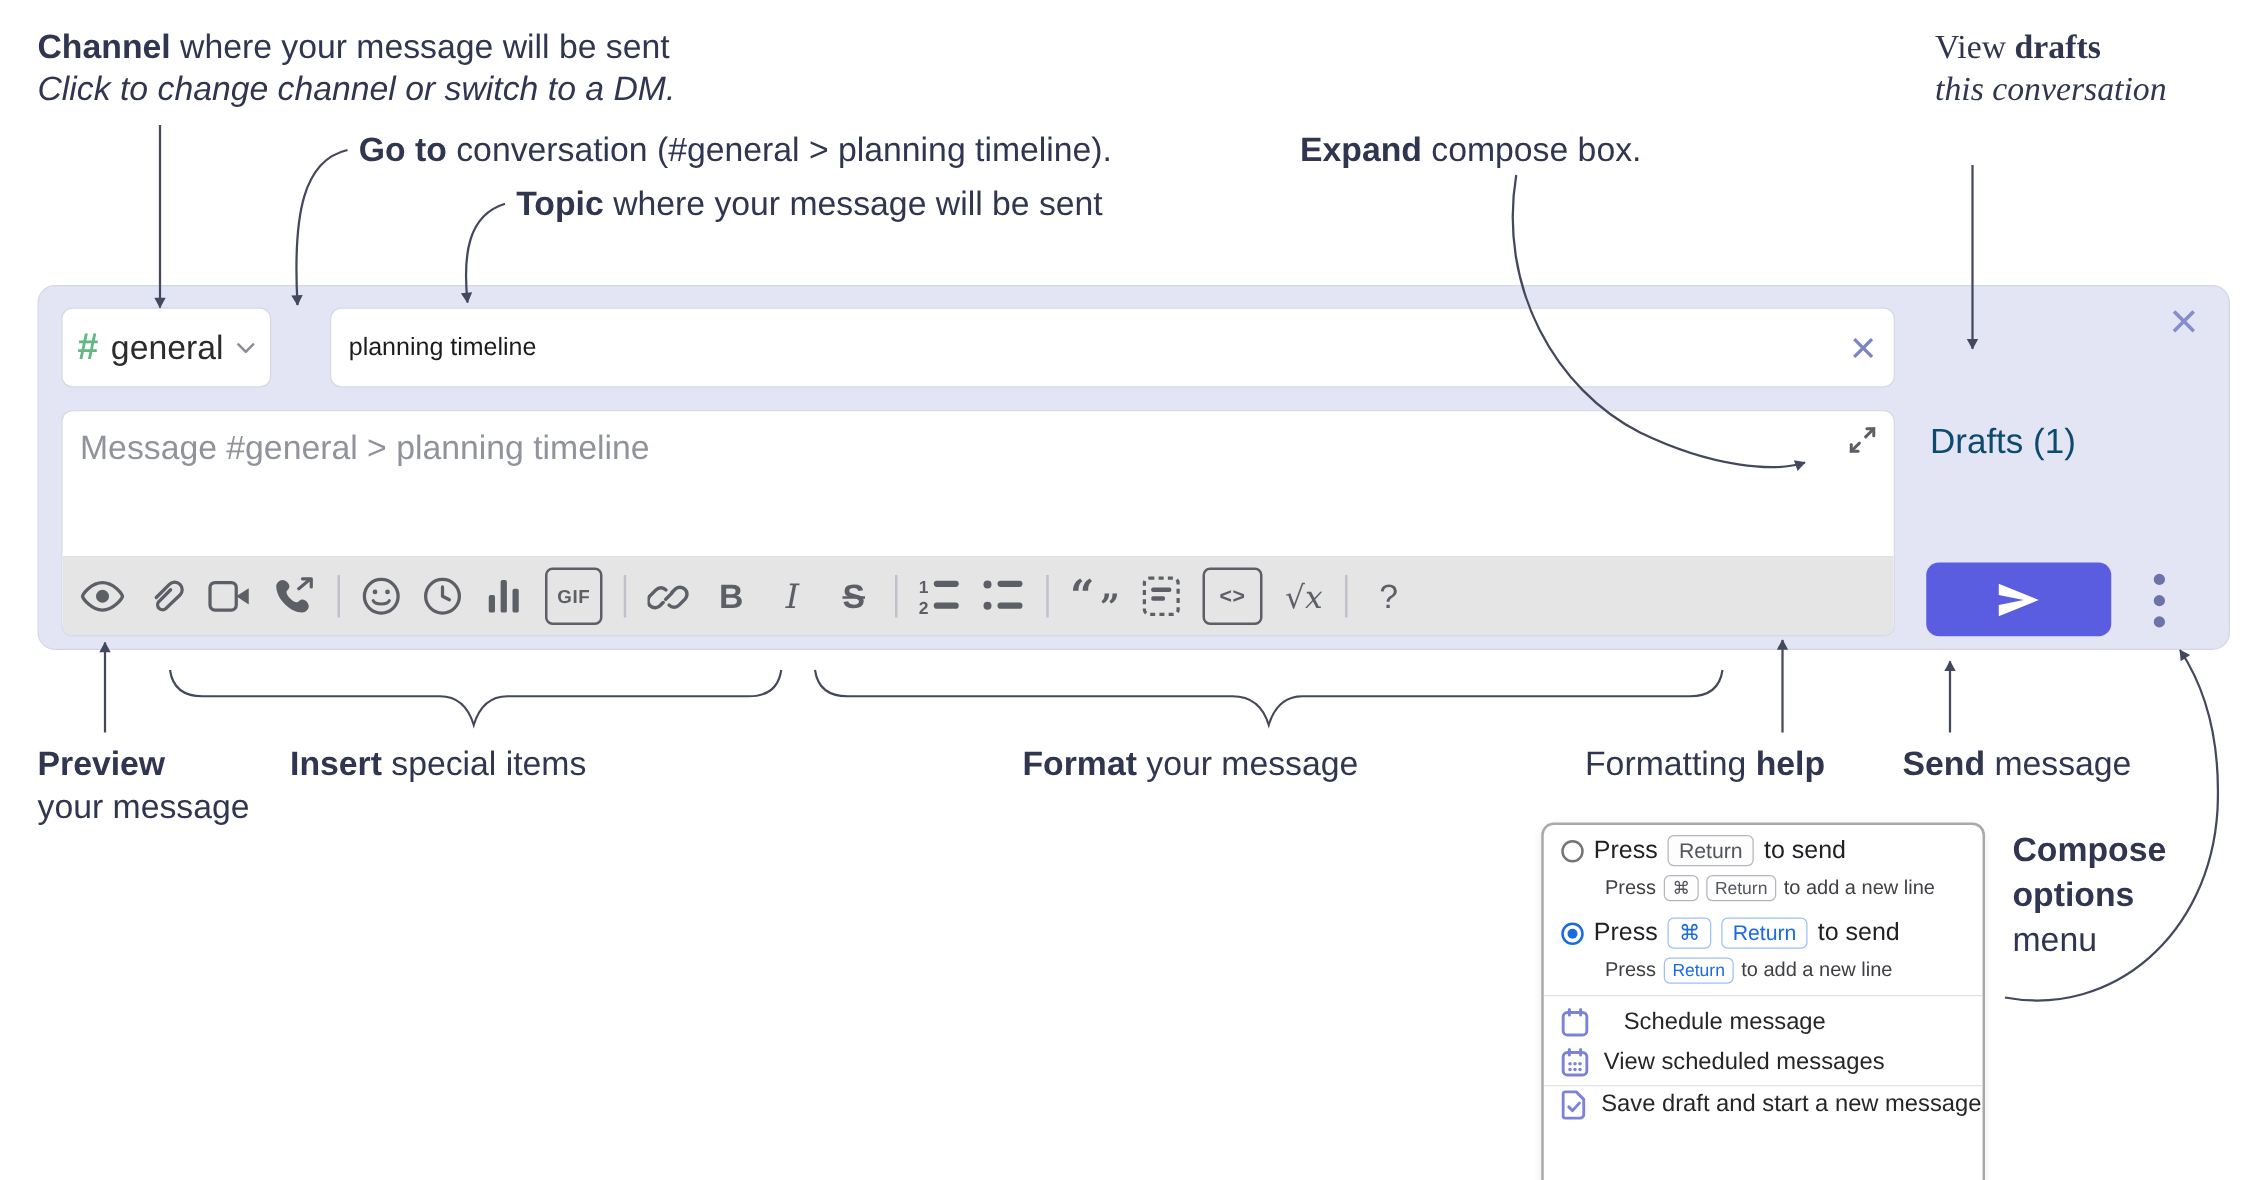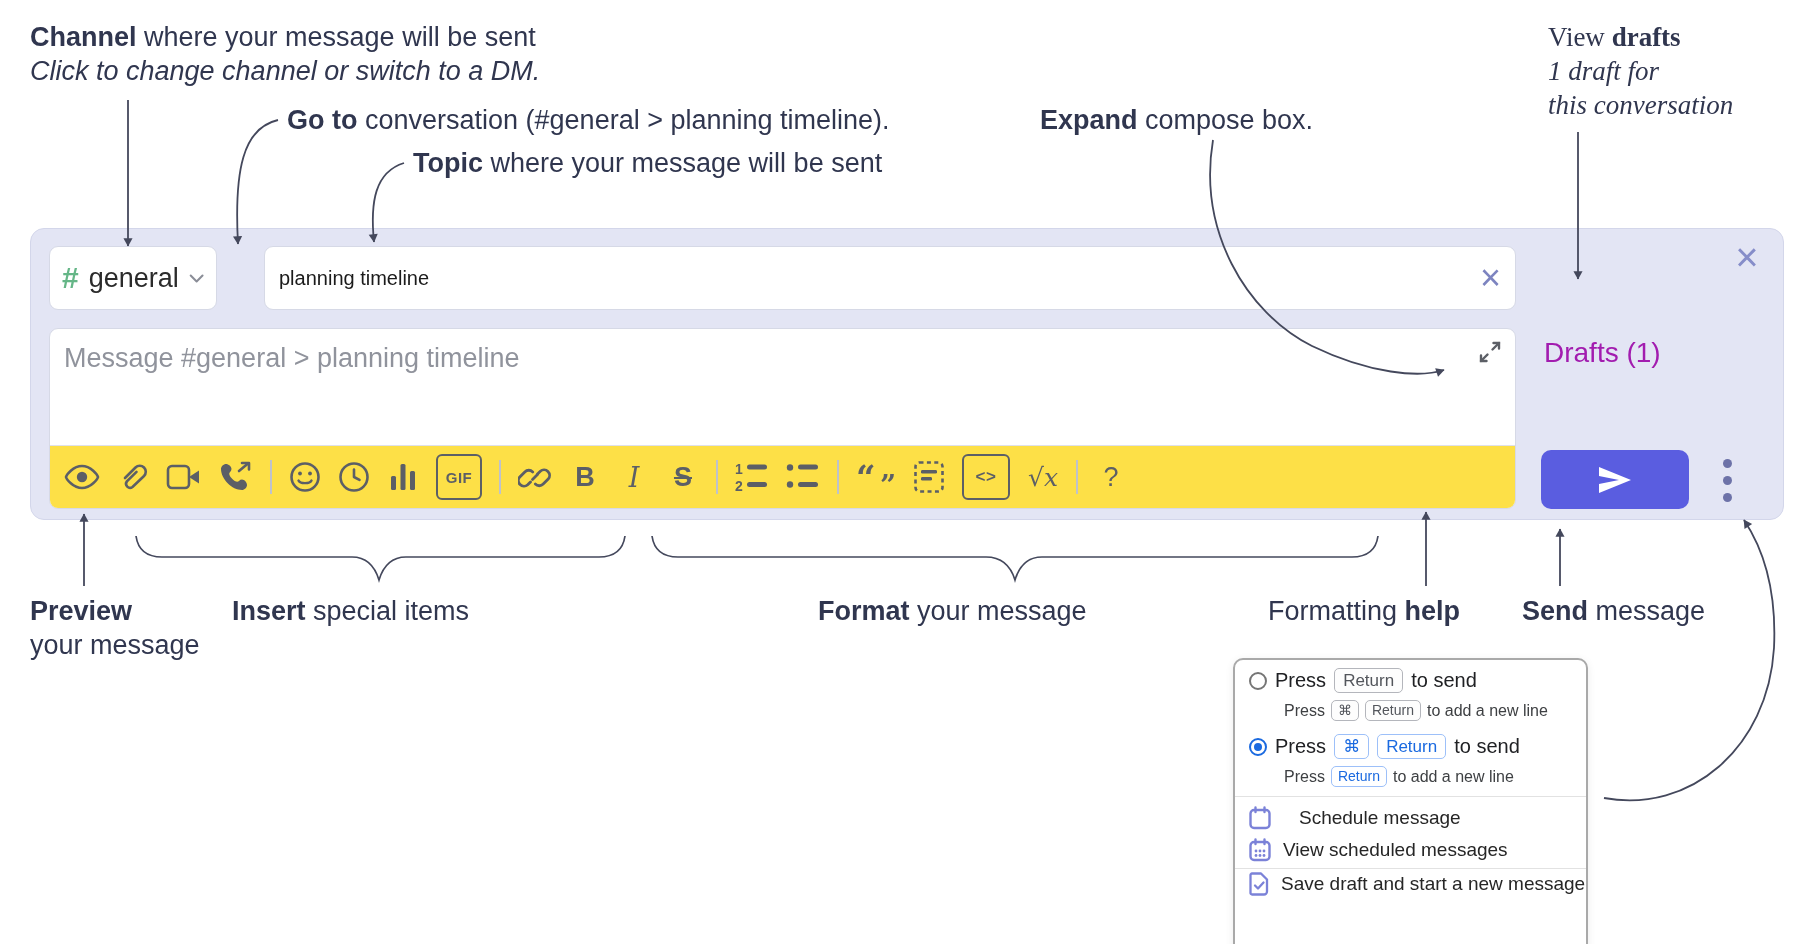--- a/index.html
+++ b/index.html
@@ -22,38 +22,38 @@
               border:1px solid #d6d9e6;border-radius:9px;display:flex;align-items:center;
               padding:0 14px;box-sizing:border-box;}
   #topicInput .tval{font-size:20px;color:#1b1b1b;flex:1;}
   .xglyph{font-size:36px;color:#7d84c0;line-height:1;font-weight:400;}
   #composeClose{position:absolute;right:18px;top:10px;width:36px;height:36px;display:flex;
                 align-items:center;justify-content:center;font-size:40px;color:#868dc9;}
   #messageCard{position:absolute;left:18px;top:99px;width:1467px;height:181px;background:#fff;
                border:1px solid #d6d9e6;border-radius:9px;box-sizing:border-box;overflow:hidden;}
   #placeholder{position:absolute;left:14px;top:14px;font-size:27px;color:#90939c;}
   #expandIcon{position:absolute;right:12px;top:10px;width:26px;height:26px;}
-  #toolbar{position:absolute;left:0;bottom:0;width:100%;height:63px;background:#fde047;
+  #toolbar{position:absolute;left:0;bottom:0;width:100%;height:63px;background:#e5e5e5;
            border-top:1px solid #dfe1ea;display:flex;align-items:center;gap:17px;
            padding:0 14px;box-sizing:border-box;}
   .tbtn{display:flex;align-items:center;justify-content:center;min-width:32px;height:36px;
         color:#5c5f66;cursor:pointer;flex:0 0 auto;}
   .tdiv{width:2px;height:34px;background:#bfc2cc;flex:0 0 auto;}
   .tbtxt{font-size:27px;color:#5c5f66;}
   .tb-b{font-weight:800;font-size:27px;}
   .tb-i{font-family:"DejaVu Serif",serif;font-style:italic;font-size:27px;}
   .tb-s{font-size:27px;text-decoration:line-through;font-weight:600;}
   .boxedtxt{border:2.5px solid #5c5f66;border-radius:6px;font-size:15px;font-weight:700;
             padding:3px 5px;letter-spacing:.5px;}
   .tb-code{font-size:17px;padding:3px 6px;}
   .tb-math{font-family:"DejaVu Serif",serif;font-style:italic;font-size:25px;}
   .tb-q{position:relative;font-family:"DejaVu Serif",serif;font-weight:700;width:40px;height:36px;}
   .tb-q .q1{position:absolute;left:0;top:-2px;font-size:34px;}
   .tb-q .q2{position:absolute;right:0;top:10px;font-size:28px;}
-  #draftsLink{position:absolute;left:1513px;top:108px;font-size:28px;color:#a21caf;cursor:pointer;}
+  #draftsLink{position:absolute;left:1513px;top:108px;font-size:28px;color:#0c4a6e;cursor:pointer;}
   #sendBtn{position:absolute;left:1510px;top:221px;width:148px;height:59px;background:#5a5de0;
            border-radius:10px;display:flex;align-items:center;justify-content:center;cursor:pointer;}
   #dotsBtn{position:absolute;left:1681px;top:223px;width:30px;height:56px;display:flex;
            flex-direction:column;align-items:center;justify-content:center;gap:8px;}
   #dotsBtn i{width:9px;height:9px;border-radius:50%;background:#6d72a8;}
   
   #menu{position:absolute;left:1233px;top:658px;width:355px;height:331px;background:#fff;
         border:2px solid #a9a9a9;border-radius:10px;box-sizing:border-box;
         box-shadow:0 2px 8px rgba(0,0,0,.08);}
   .mrow{position:absolute;left:14px;display:flex;align-items:center;gap:8px;white-space:nowrap;}
@@ -90,21 +90,20 @@
   <div class="note" style="left:413px;top:146px;">
     <b>Topic</b><span> where your message will be sent</span>
   </div>
 
   <div class="note" style="left:1040px;top:103px;">
     <b>Expand</b><span> compose box.</span>
   </div>
 
   <div class="note" style="left:1548px;top:20px;font-family:Liberation Serif, serif;">
     <div><span>View </span><b>drafts</b></div>
-    <div class="it">1 draft for</div>
     <div class="it">this conversation</div>
   </div>
 
   <div id="composeBox">
 
     <div id="channelBtn">
       <span class="hash">#</span>
       <span class="chname">general</span>
       <svg width="18" height="11" viewBox="0 0 18 11">
         <path d="M2 2 L9 9 L16 2" fill="none" stroke="#8a8d97" stroke-width="2.4" stroke-linecap="round" stroke-linejoin="round"></path>
@@ -261,20 +260,25 @@
   </div>
 
   <div class="note" style="left:1268px;top:594px;">
     <span>Formatting </span><b>help</b>
   </div>
 
   <div class="note" style="left:1522px;top:594px;">
     <b>Send</b><span> message</span>
   </div>
 
+  <div class="note" style="left:1610px;top:662px;line-height:36px;">
+    <div><b>Compose</b></div>
+    <div><b>options</b></div>
+    <div>menu</div>
+  </div>
 
   <div id="menu">
     <div class="mrow" style="top:8px;">
       <span class="radio"></span>
       <span class="mmain">Press</span>
       <span class="key">Return</span>
       <span class="mmain">to send</span>
     </div>
     <div class="mrow" style="top:40px;left:49px;gap:6px;">
       <span class="msub">Press</span>

